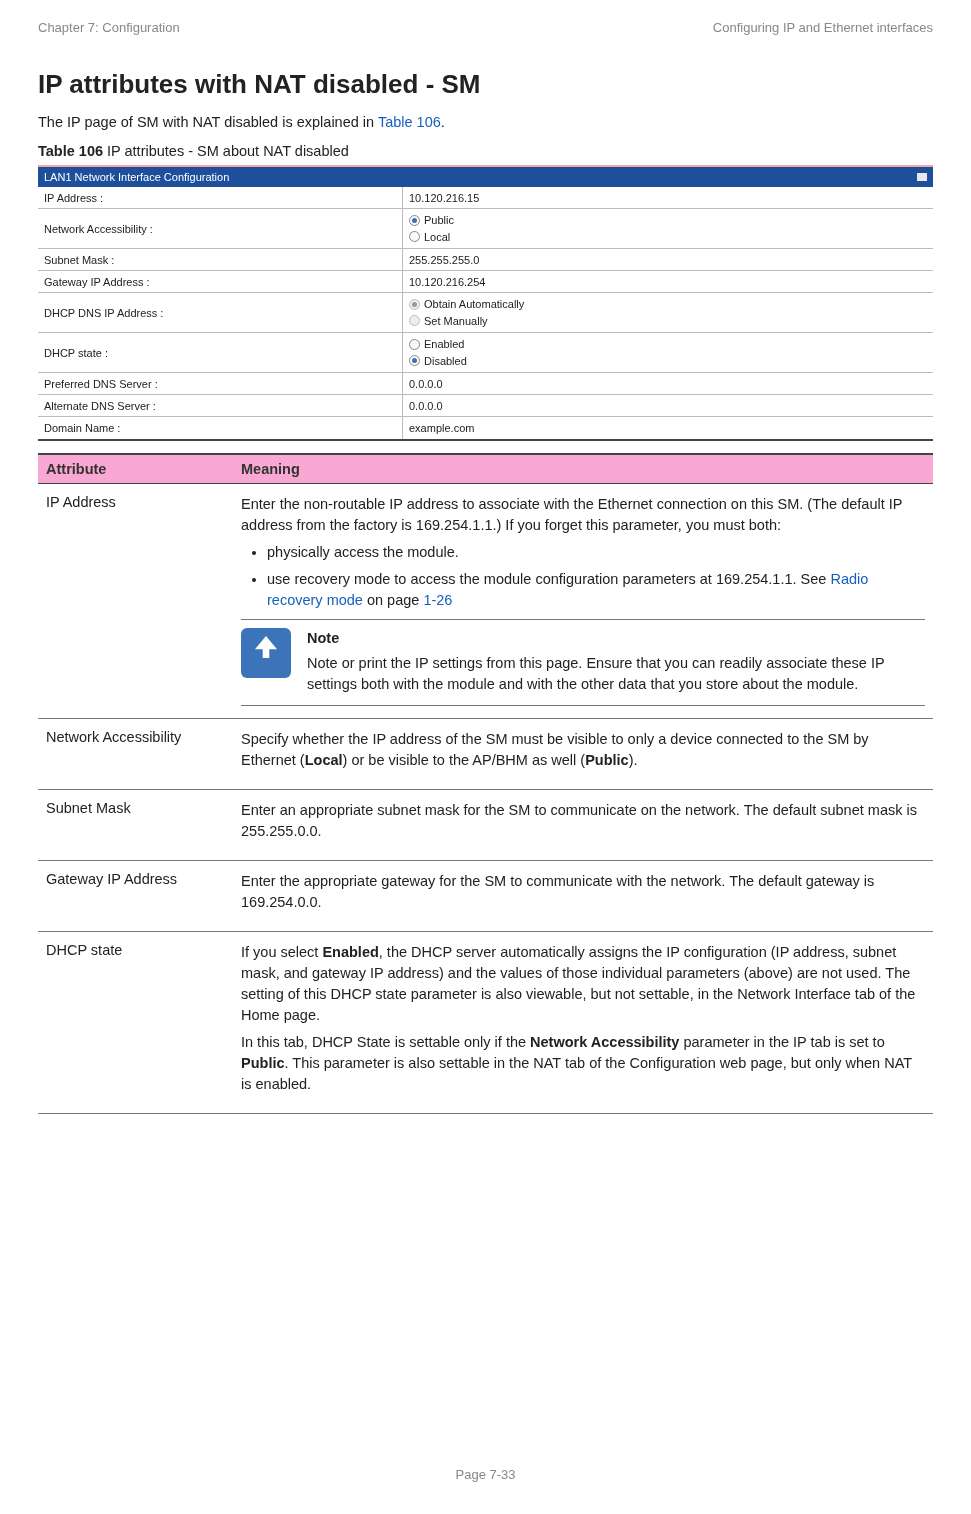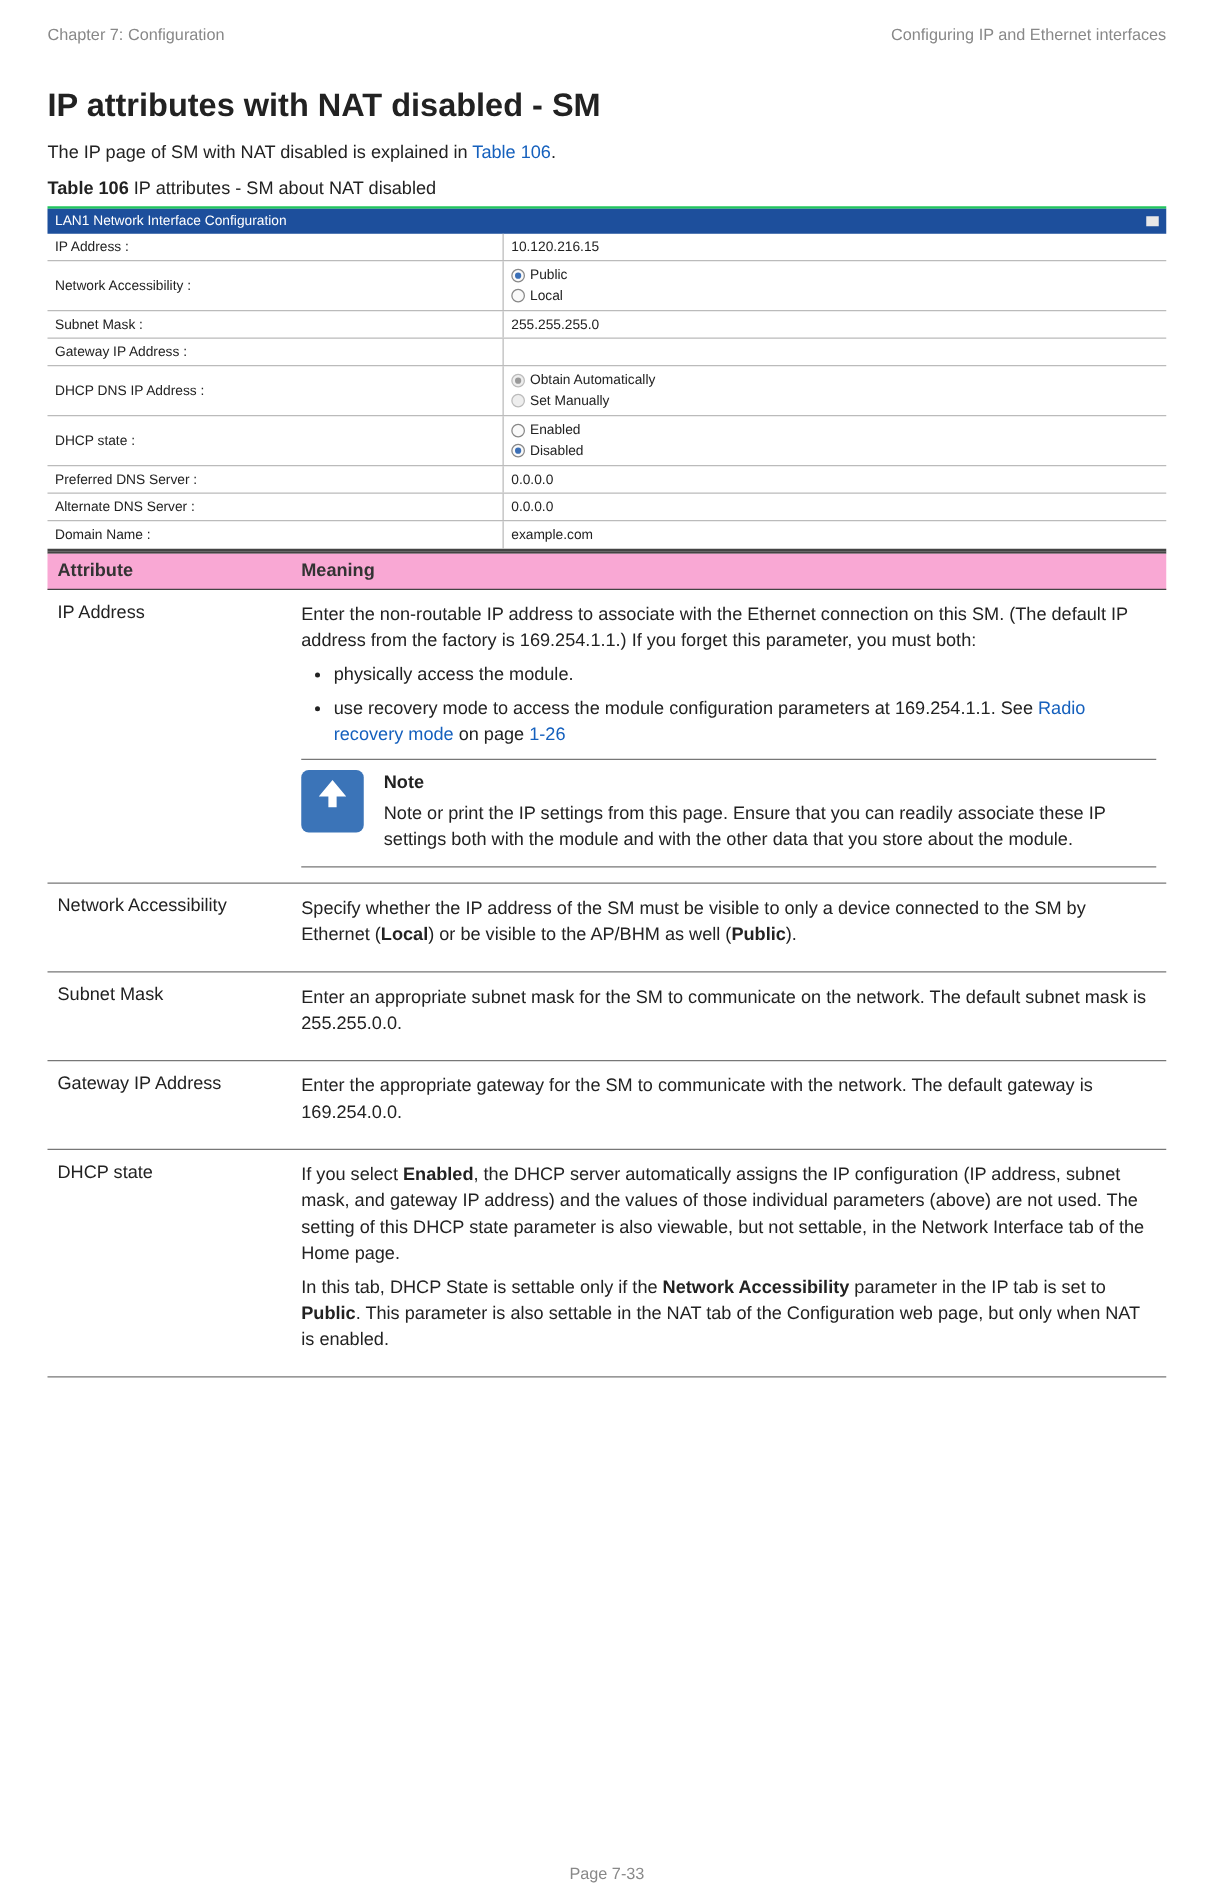--- a/index.html
+++ b/index.html
@@ -32,24 +32,24 @@
   }
   .intro .link { color: #1560bd; }
   .table-caption {
     font-size: 14.5px;
     color: #222;
     margin-bottom: 6px;
   }
   .table-caption .bold { font-weight: bold; }
   
   .config-panel {
-    border-top: 2px solid #22c55e;
+    border-top: 2px solid #fca5a5;
     border-bottom: 2px solid #444;
     font-size: 11px;
-    margin-bottom: 0;
+    margin-bottom: 12px;
   }
   .panel-header {
     background: #1d4f9c;
     color: #fff;
     padding: 4px 6px;
     font-size: 11px;
     display: flex;
     justify-content: space-between;
     align-items: center;
   }
@@ -149,21 +149,21 @@
     position: absolute;
     left: 14px; top: 8px;
     width: 22px; height: 22px;
     background: #fff;
     clip-path: polygon(50% 0, 100% 60%, 65% 60%, 65% 100%, 35% 100%, 35% 60%, 0 60%);
   }
   .note-body .note-title { font-weight: bold; margin-bottom: 4px; }
   .bold { font-weight: bold; }
   .footer {
     position: absolute;
-    bottom: 8px;
+    bottom: 32px;
     left: 0; right: 0;
     text-align: center;
     font-size: 13px;
     color: #888;
   }
 </style>
 </head>
 <body>
 
 <div class="header">
@@ -206,20 +206,21 @@
     </div>
   </div>
 
   <div class="cfg-row">
     <div class="cfg-label">Subnet Mask :</div>
     <div class="cfg-value">255.255.255.0</div>
   </div>
 
   <div class="cfg-row">
     <div class="cfg-label">Gateway IP Address :</div>
+    <div class="cfg-value">10.120.216.254</div>
   </div>
 
   <div class="cfg-row">
     <div class="cfg-label">DHCP DNS IP Address :</div>
     <div class="cfg-value">
       <div class="radio-line">
           <span class="radio disabled checked"></span>
           <span>Obtain Automatically</span>
         </div>
       <div class="radio-line">

